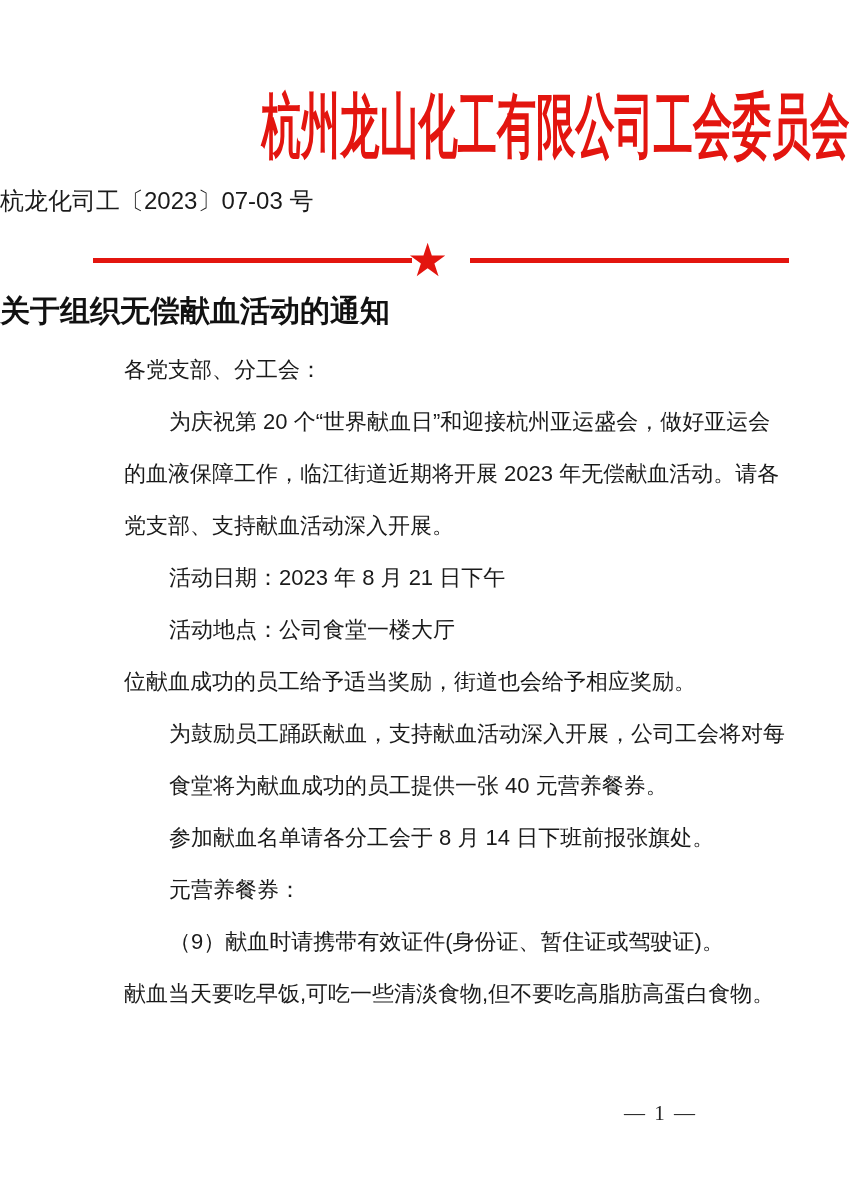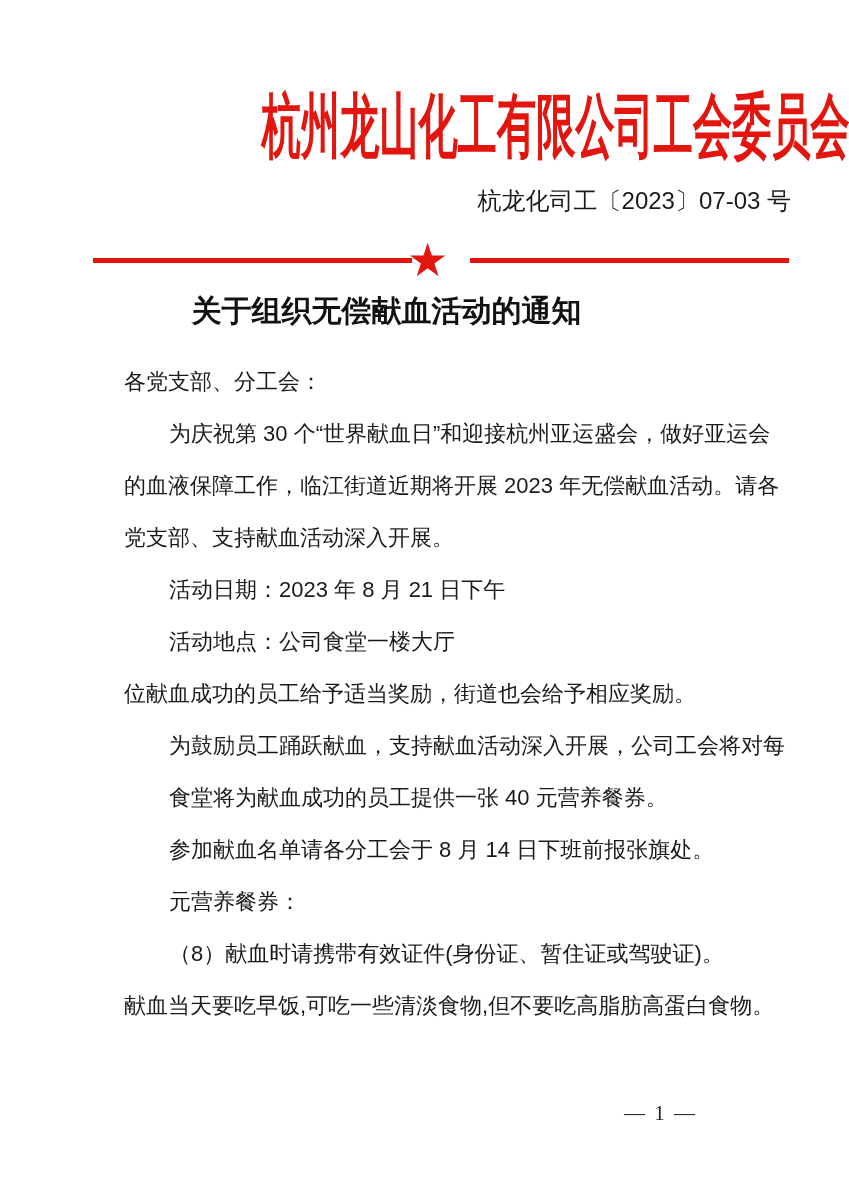--- a/index.html
+++ b/index.html
@@ -33,21 +33,21 @@
     transform-origin: 50% 50%;
     white-space: nowrap;
   }
 
   
   .doc-number {
     position: absolute;
     top: 186px;
     left: 0;
     width: 791px;
-    text-align: right;
+    text-align: left;
     font-size: 24px;
     line-height: 30px;
     color: var(--ink);
   }
 
   
   .divider {
     position: absolute;
     top: 238px;
     left: 93px;
@@ -66,34 +66,34 @@
     font-size: 46px;
     line-height: 44px;
     margin-left: -5px;
   }
   .divider .gap { width: 22px; }
 
   
   .subject-title {
     position: absolute;
     top: 290px;
-    left: 16px;
+    left: 0;
     width: 741px;
-    text-align: center;
+    text-align: left;
     font-family: "Liberation Serif", "DejaVu Serif", serif;
     font-weight: bold;
     font-size: 30px;
     line-height: 42px;
     color: #111111;
   }
 
   
   .body-text {
     position: absolute;
-    top: 356px;
+    top: 344px;
     left: 124px;
     width: 612px;
     font-size: 22px;
     color: var(--ink);
   }
   .body-line {
     height: 52px;
     line-height: 52px;
     white-space: nowrap;
   }
@@ -126,29 +126,29 @@
     <div class="seg"></div>
     <div class="star">★</div>
     <div class="gap"></div>
     <div class="seg"></div>
   </div>
 
   <div class="subject-title">关于组织无偿献血活动的通知</div>
 
   <div class="body-text">
       <div class="body-line">各党支部、分工会：</div>
-      <div class="body-line indent">为庆祝第 30 个“世界献血日”和迎接杭州亚运盛会，做好亚运会</div>
+      <div class="body-line indent">为庆祝第 20 个“世界献血日”和迎接杭州亚运盛会，做好亚运会</div>
       <div class="body-line">的血液保障工作，临江街道近期将开展 2023 年无偿献血活动。请各</div>
       <div class="body-line">党支部、支持献血活动深入开展。</div>
       <div class="body-line indent">活动日期：2023 年 8 月 21 日下午</div>
       <div class="body-line indent">活动地点：公司食堂一楼大厅</div>
       <div class="body-line">位献血成功的员工给予适当奖励，街道也会给予相应奖励。</div>
       <div class="body-line indent">为鼓励员工踊跃献血，支持献血活动深入开展，公司工会将对每</div>
       <div class="body-line indent">食堂将为献血成功的员工提供一张 40 元营养餐券。</div>
       <div class="body-line indent">参加献血名单请各分工会于 8 月 14 日下班前报张旗处。</div>
       <div class="body-line indent">元营养餐券：</div>
-      <div class="body-line indent">（8）献血时请携带有效证件(身份证、暂住证或驾驶证)。</div>
+      <div class="body-line indent">（9）献血时请携带有效证件(身份证、暂住证或驾驶证)。</div>
       <div class="body-line">献血当天要吃早饭,可吃一些清淡食物,但不要吃高脂肪高蛋白食物。</div>
     </div>
 
   <div class="page-number">— 1 —</div>
 
 </div>
 
 </body></html>

